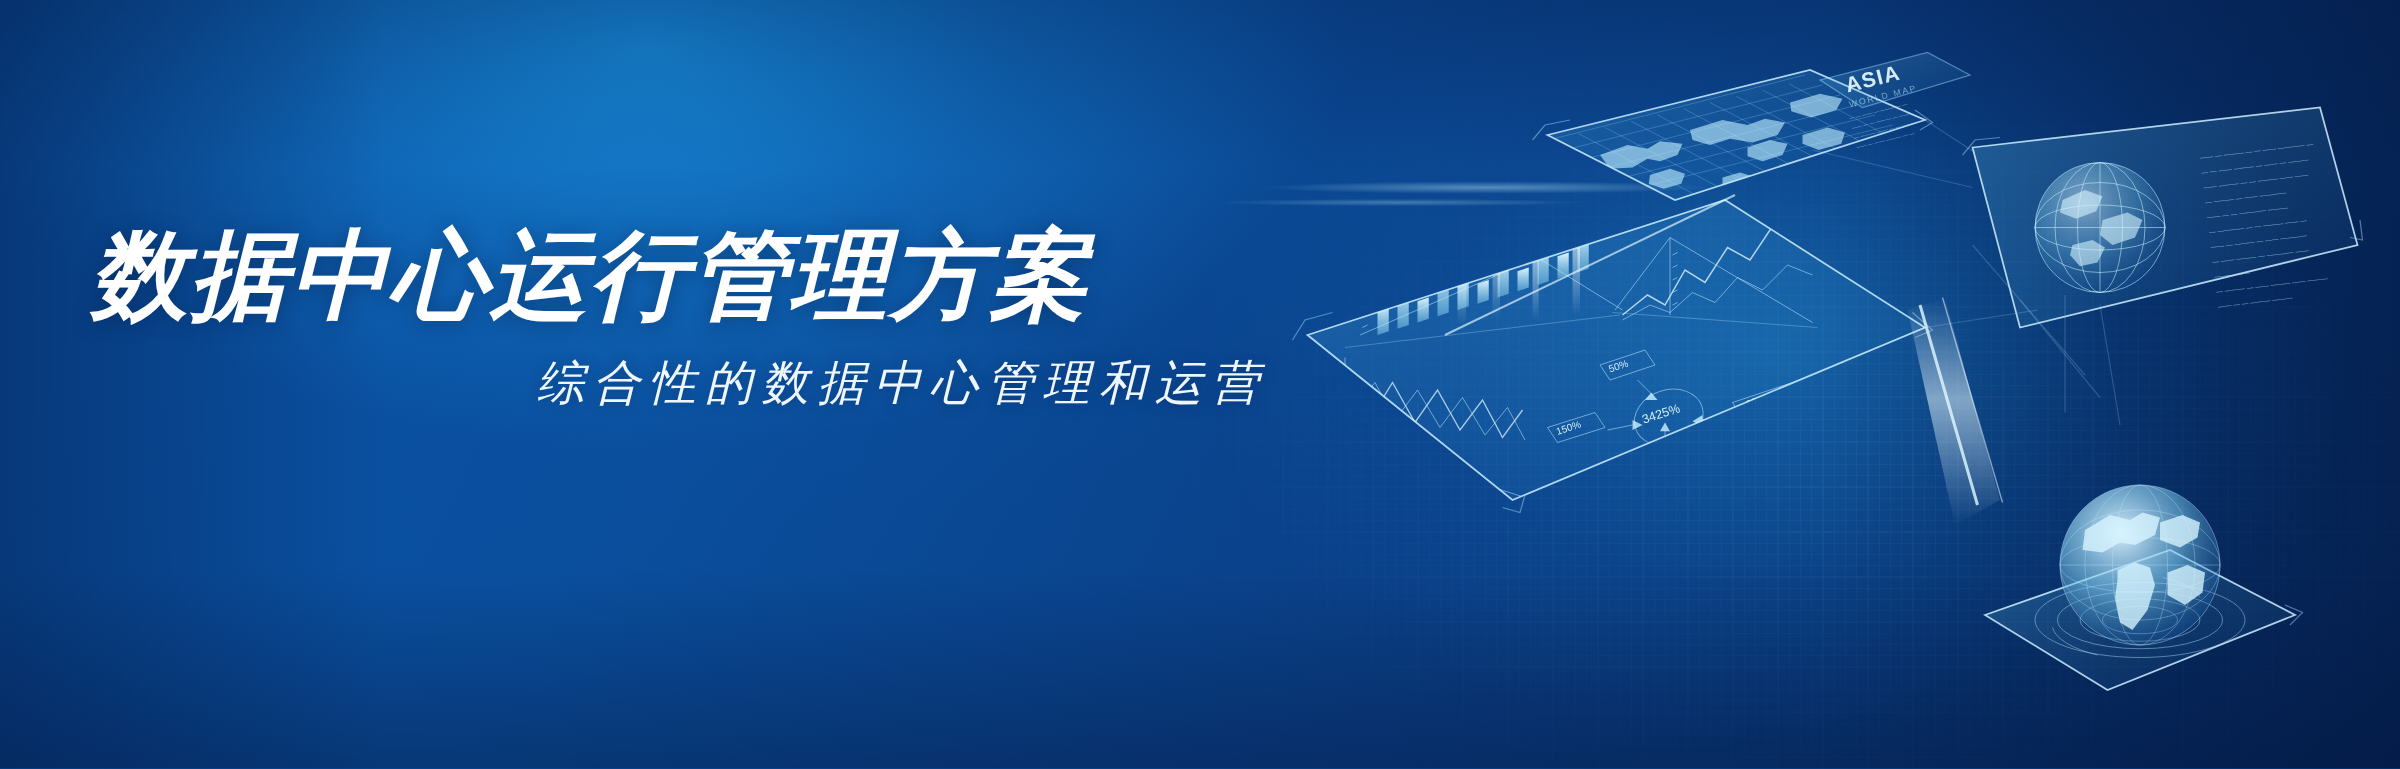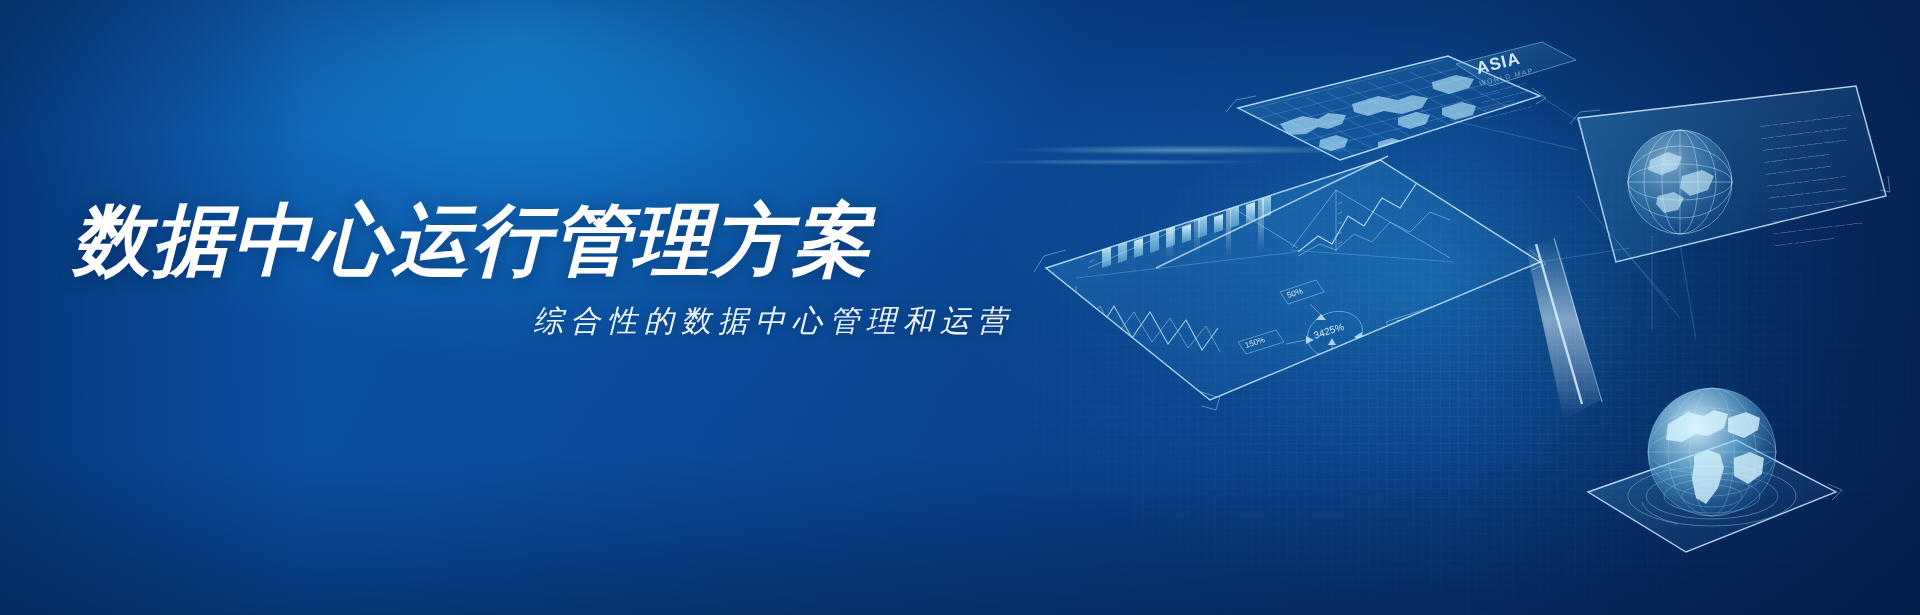--- a/index.html
+++ b/index.html
@@ -54,27 +54,26 @@
   }
   .headline {
     font-size:78px;
     line-height:1.04;
     font-weight:700;
     font-style:italic;
     color:#ffffff;
     letter-spacing:2px;
     white-space:nowrap;
     text-shadow:0 2px 16px rgba(2,28,72,.45);
-    margin-top:20px;
   }
   .subline {
     margin-top:20px;
     text-align:right;
     padding-right:18px;
-    font-size:30px;
+    font-size:38px;
     font-style:italic;
     font-weight:400;
     color:#eef6ff;
     letter-spacing:7px;
     white-space:nowrap;
     text-shadow:0 1px 10px rgba(2,28,72,.4);
   }
 
   
   .graphic {

